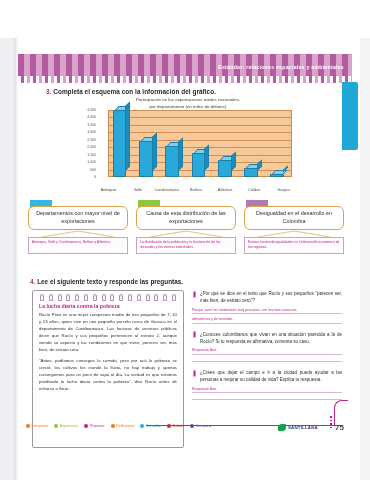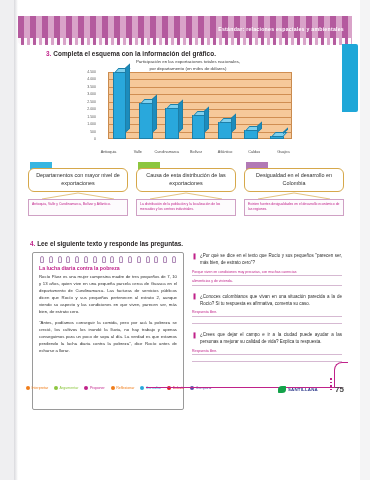--- a/index.html
+++ b/index.html
@@ -6,20 +6,21 @@
   html, body {
     width: 370px; height: 480px;
     background: #ffffff;
     font-family: "Liberation Sans", sans-serif;
     overflow: hidden;
   }
   #page {
     position: relative;
     width: 370px; height: 408px;
     background: #ffffff;
+    margin-top: 38px;
   }
 
   
   .gutter-left  { position:absolute; left:0;  top:0; width:14px;  height:480px; background:#efeff1; }
   .gutter-right { position:absolute; right:0; top:0; width:10px;  height:480px; background:#f4f4f5; }
   .page-shadow  { position:absolute; left:14px; top:0; width:4px; height:480px;
                   background:linear-gradient(to right,#d9d9dd,#ffffff); }
 
   
   .band {

